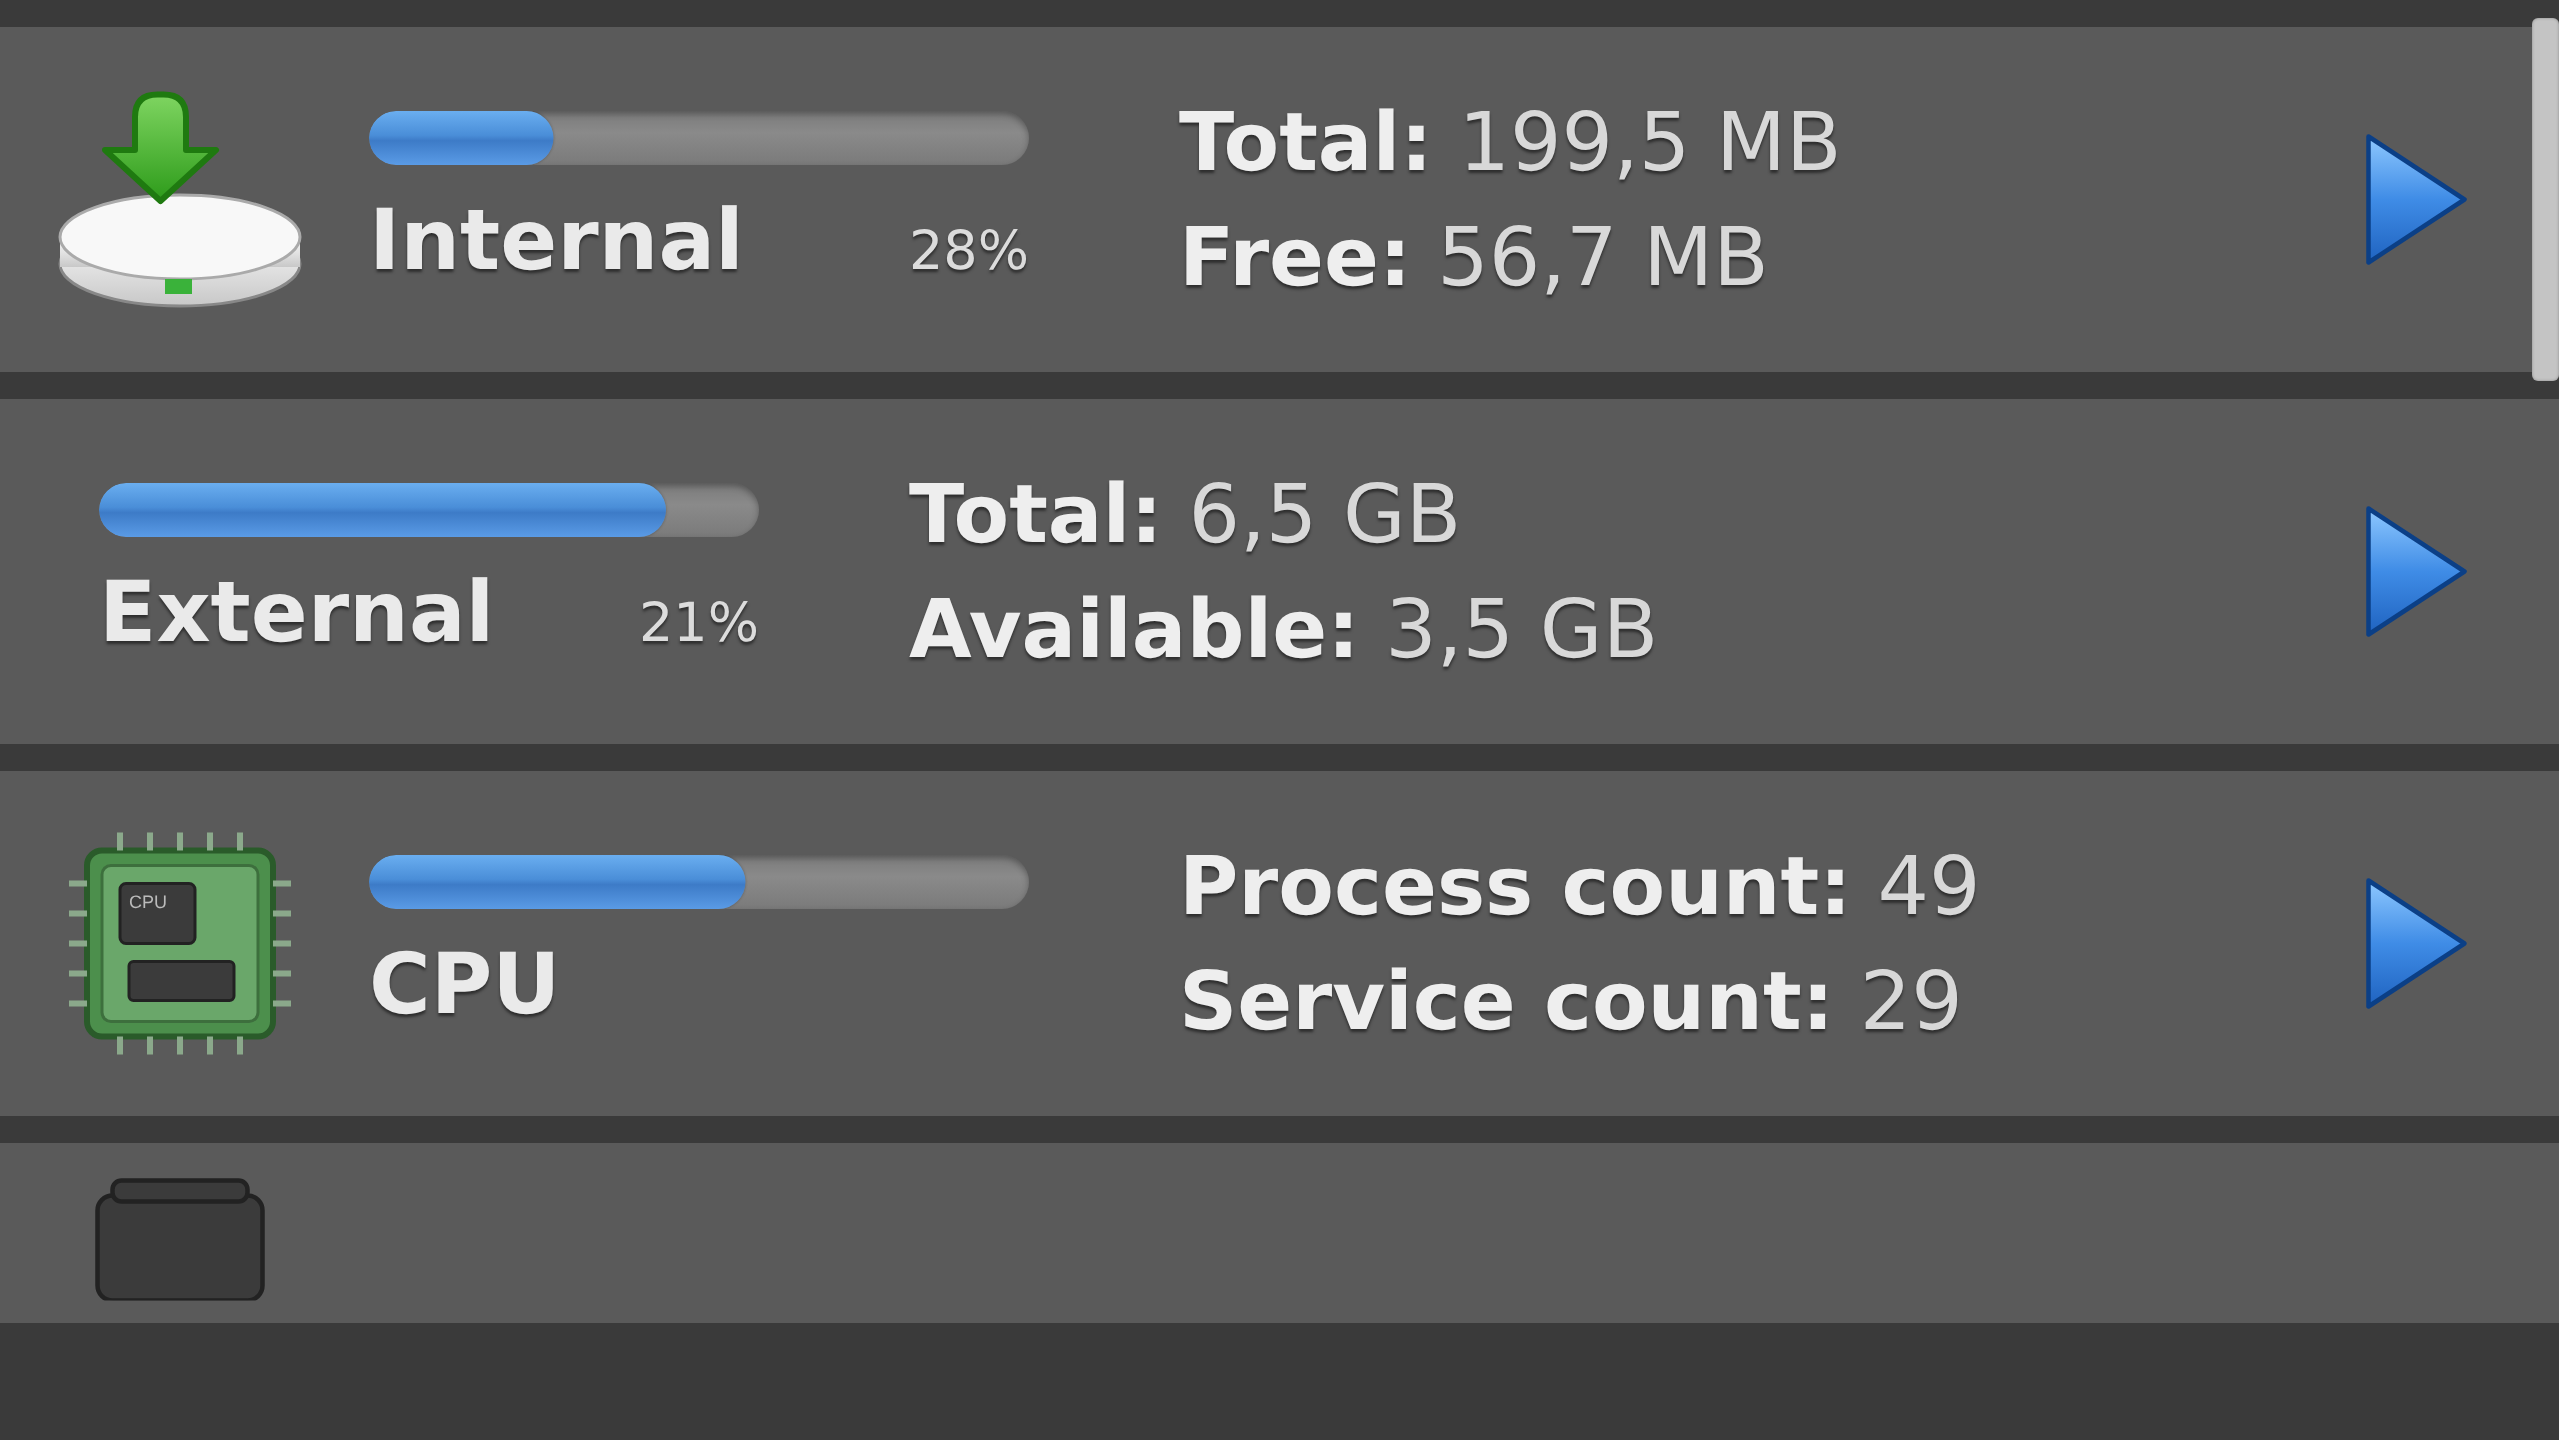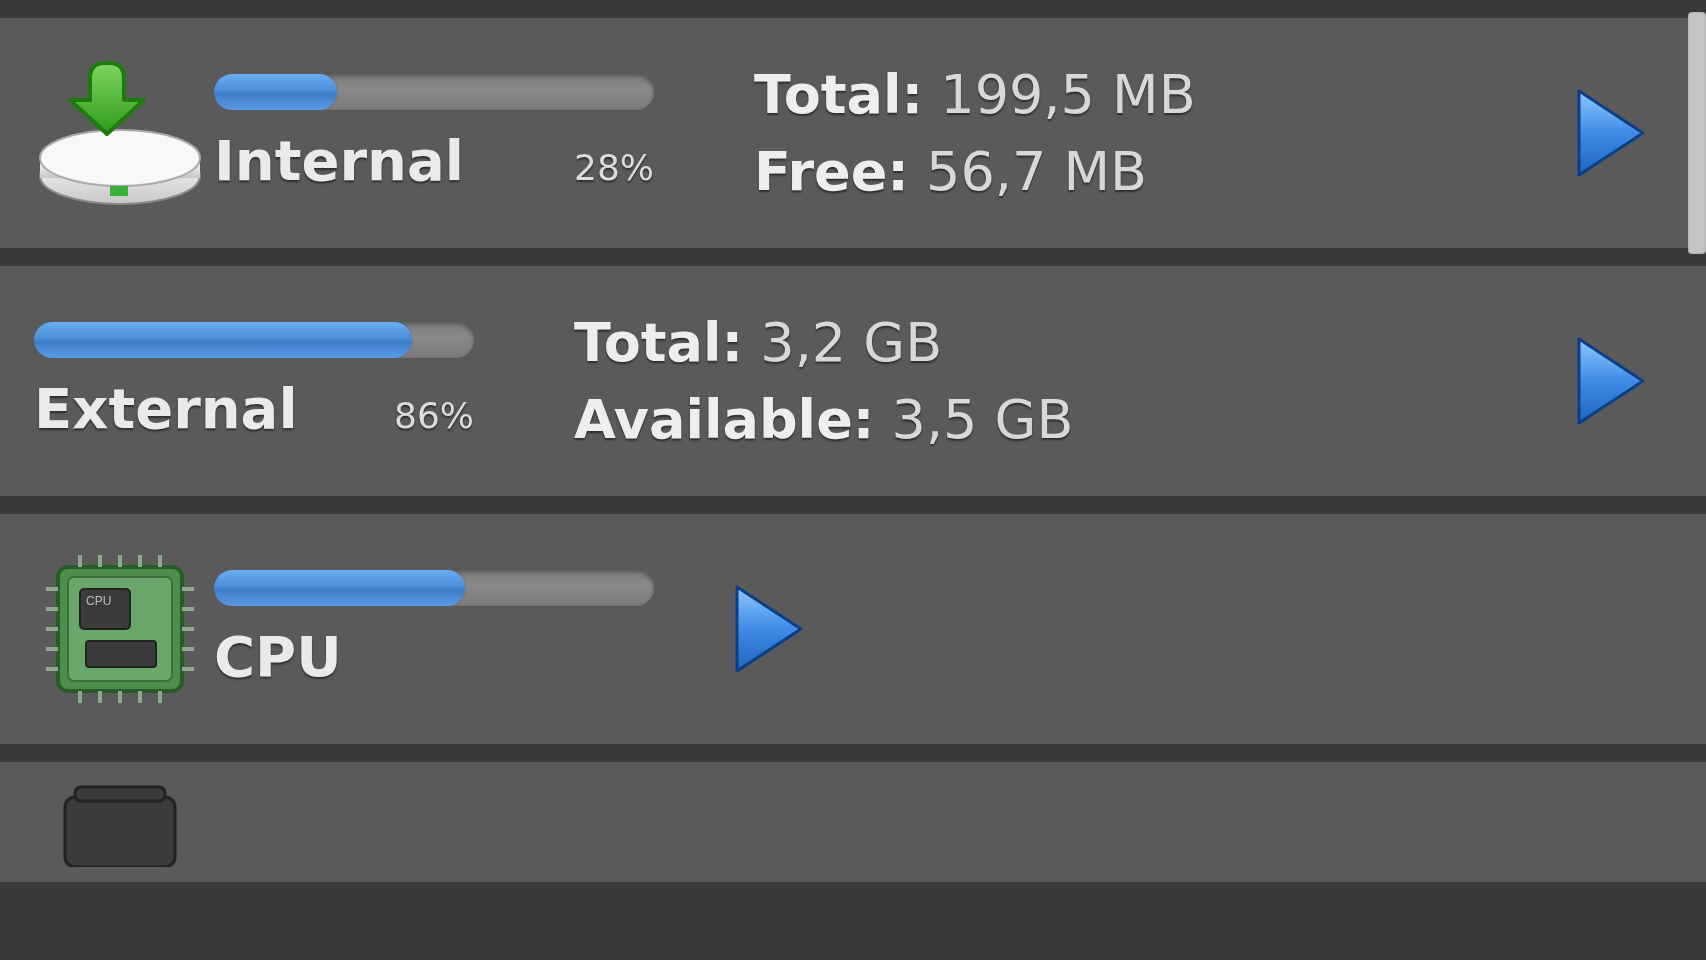--- a/index.html
+++ b/index.html
@@ -31,21 +31,21 @@
     display: flex;
     align-items: center;
     justify-content: center;
     flex-shrink: 0;
   }
   .mid {
     width: 500px;
     display: flex;
     flex-direction: column;
     justify-content: center;
-    margin-left: 4px;
+    margin-left: 36px;
     flex-shrink: 0;
   }
   .progress-track {
     width: 440px;
     height: 36px;
     border-radius: 18px;
     background: linear-gradient(to bottom, #7a7a7a, #8a8a8a 40%, #7a7a7a);
     position: relative;
     overflow: hidden;
     box-shadow: inset 0 2px 4px rgba(0,0,0,0.3);
@@ -175,27 +175,27 @@
     </div>
   </div>
 
   <div class="row">
     <div class="mid">
       <div class="progress-track">
         <div class="progress-fill" style="width:86%"></div>
       </div>
       <div class="label-line">
         <span class="label-name">External</span>
-        <span class="label-pct">86%</span>
+        <span class="label-pct">21%</span>
       </div>
     </div>
     <div class="stats">
       <div class="stat-line">
         <b>Total:</b>
-        <span>3,2 GB</span>
+        <span>6,5 GB</span>
       </div>
       <div class="stat-line">
         <b>Available:</b>
         <span>3,5 GB</span>
       </div>
     </div>
     <div class="arrow-box">
       <svg width="80" height="100" viewBox="0 0 80 100">
         <polygon points="8,8 72,50 8,92" fill="url(#pa1)" stroke="#0b3f86" stroke-width="3" stroke-linejoin="round"></polygon>
       </svg>
@@ -236,20 +236,30 @@
       </svg>
     </div>
     <div class="mid">
       <div class="progress-track">
         <div class="progress-fill" style="width:57%"></div>
       </div>
       <div class="label-line">
         <span class="label-name">CPU</span>
       </div>
     </div>
+    <div class="stats">
+      <div class="stat-line">
+        <b>Process count:</b>
+        <span>49</span>
+      </div>
+      <div class="stat-line">
+        <b>Service count:</b>
+        <span>29</span>
+      </div>
+    </div>
     <div class="arrow-box">
       <svg width="80" height="100" viewBox="0 0 80 100">
         <polygon points="8,8 72,50 8,92" fill="url(#pa1)" stroke="#0b3f86" stroke-width="3" stroke-linejoin="round"></polygon>
       </svg>
     </div>
   </div>
 
   <div class="row" style="height:120px">
     <div class="icon-box" style="height:100px">
       <svg width="150" height="90" viewBox="0 0 150 90">

